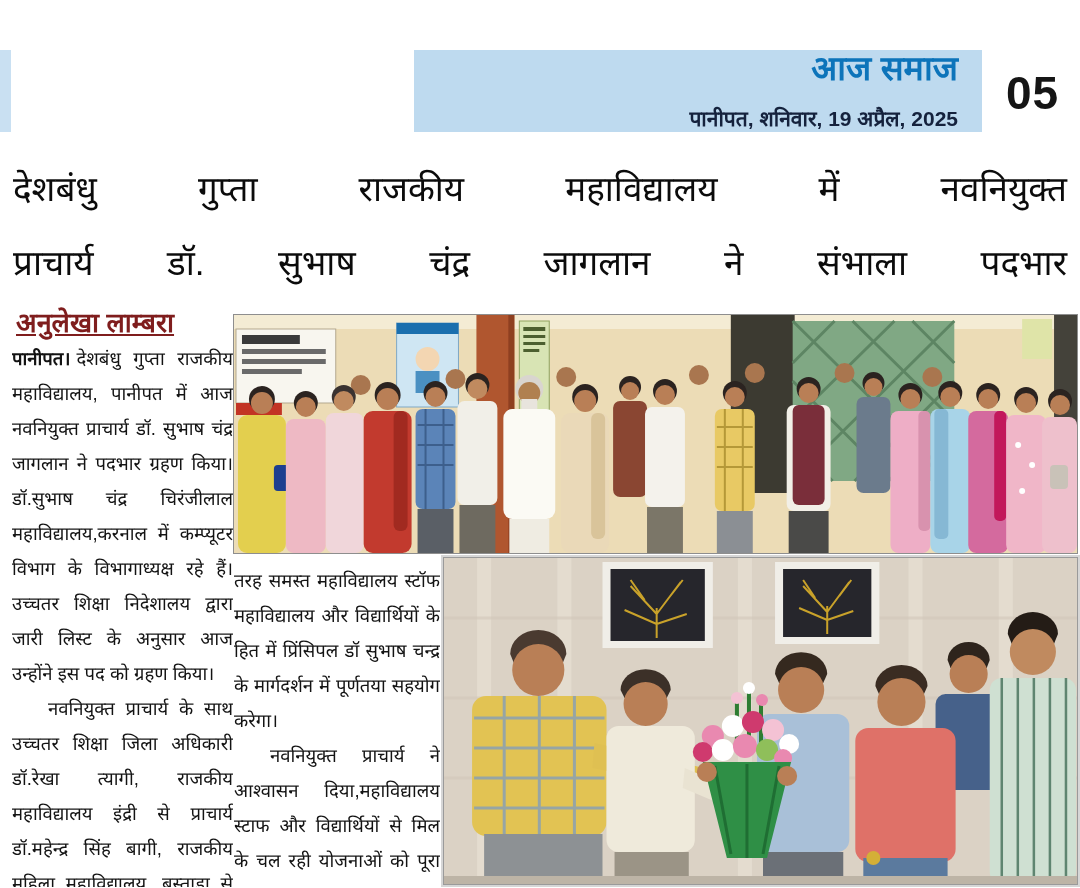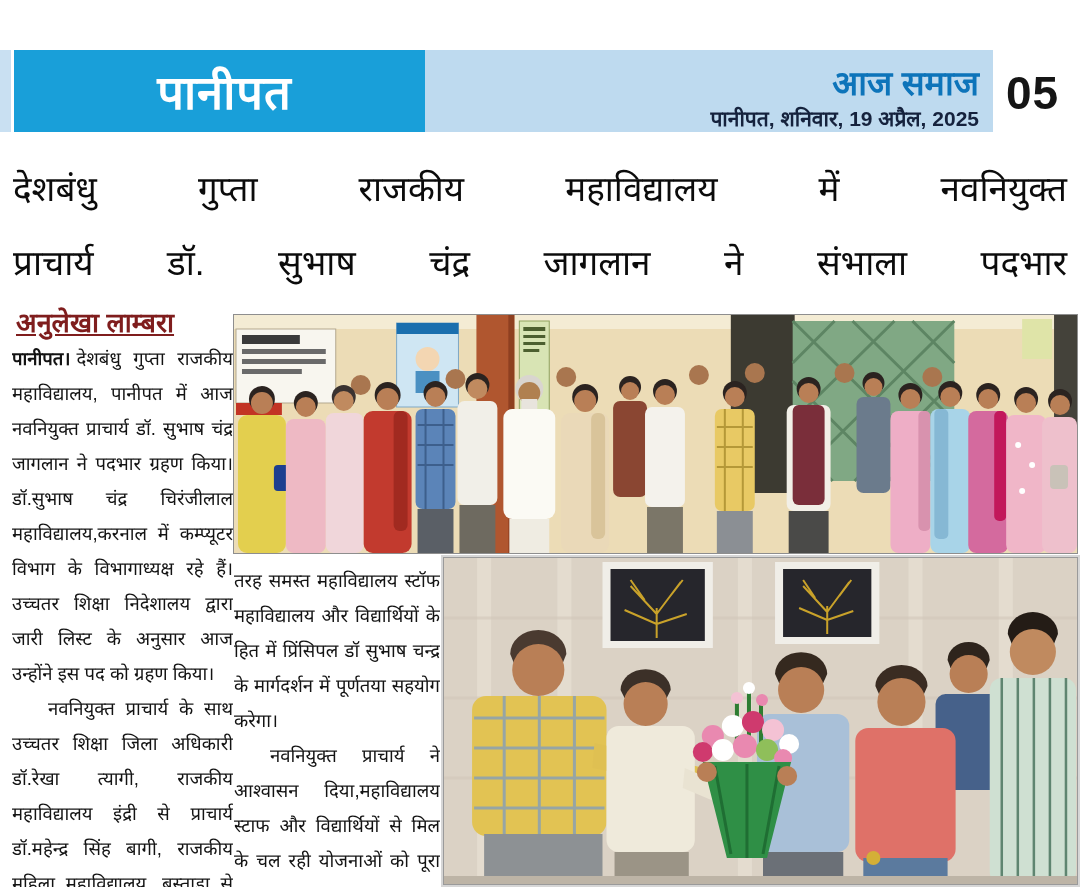--- a/index.html
+++ b/index.html
@@ -8,23 +8,23 @@
     font-family:"Liberation Sans","DejaVu Sans",sans-serif;color:#111;
   }
   
   .edge-strip{position:absolute;left:0;top:50px;width:11px;height:82px;background:#c9e0f2;}
   .region-banner{
     position:absolute;left:14px;top:50px;width:421px;height:82px;background:#199fd9;
     display:flex;align-items:center;justify-content:center;
   }
   .region-banner span{color:#ffffff;font-size:47px;font-weight:800;letter-spacing:1px;}
   .masthead-band{
-    position:absolute;left:425px;top:50px;width:568px;height:82px;background:#bedaef;
-    display:flex;flex-direction:column;align-items:flex-end;justify-content:flex-end;
-    padding-right:14px;box-sizing:border-box;
+    position:absolute;left:414px;top:50px;width:568px;height:82px;background:#bedaef;
+    display:flex;flex-direction:column;align-items:flex-end;justify-content:space-between;
+    padding-right:24px;box-sizing:border-box;
   }
   .masthead{color:#0d74ba;font-size:34px;font-weight:800;line-height:36px;}
   .dateline{color:#15223d;font-size:21px;font-weight:700;margin-top:3px;}
   .pagenum{
     position:absolute;left:1006px;top:66px;width:70px;
     color:#151515;font-size:46px;font-weight:800;letter-spacing:1px;
   }
   
   .headline{position:absolute;left:13px;top:152px;width:1054px;}
   .headline .hl-line{
@@ -45,23 +45,20 @@
   .photo svg{display:block;width:100%;height:100%;}
   .photo-top{left:233px;top:314px;width:845px;height:240px;}
   .photo-bottom{left:443px;top:557px;width:635px;height:328px;border:1px solid #9a9a9a;outline:2px solid #d6d6d6;}
 </style>
 </head>
 <body>
 
 <div class="page">
 
   <div class="edge-strip"></div>
-  <div class="region-banner">
-    <span>पानीपत</span>
-  </div>
   <div class="masthead-band">
     <div class="masthead">आज समाज</div>
     <div class="dateline">पानीपत, शनिवार, 19 अप्रैल, 2025</div>
   </div>
   <div class="pagenum">05</div>
 
   <div class="headline">
     <div class="hl-line">देशबंधु गुप्ता राजकीय महाविद्यालय में नवनियुक्त</div>
     <div class="hl-line">प्राचार्य डॉ. सुभाष चंद्र जागलान ने संभाला पदभार</div>
   </div>

